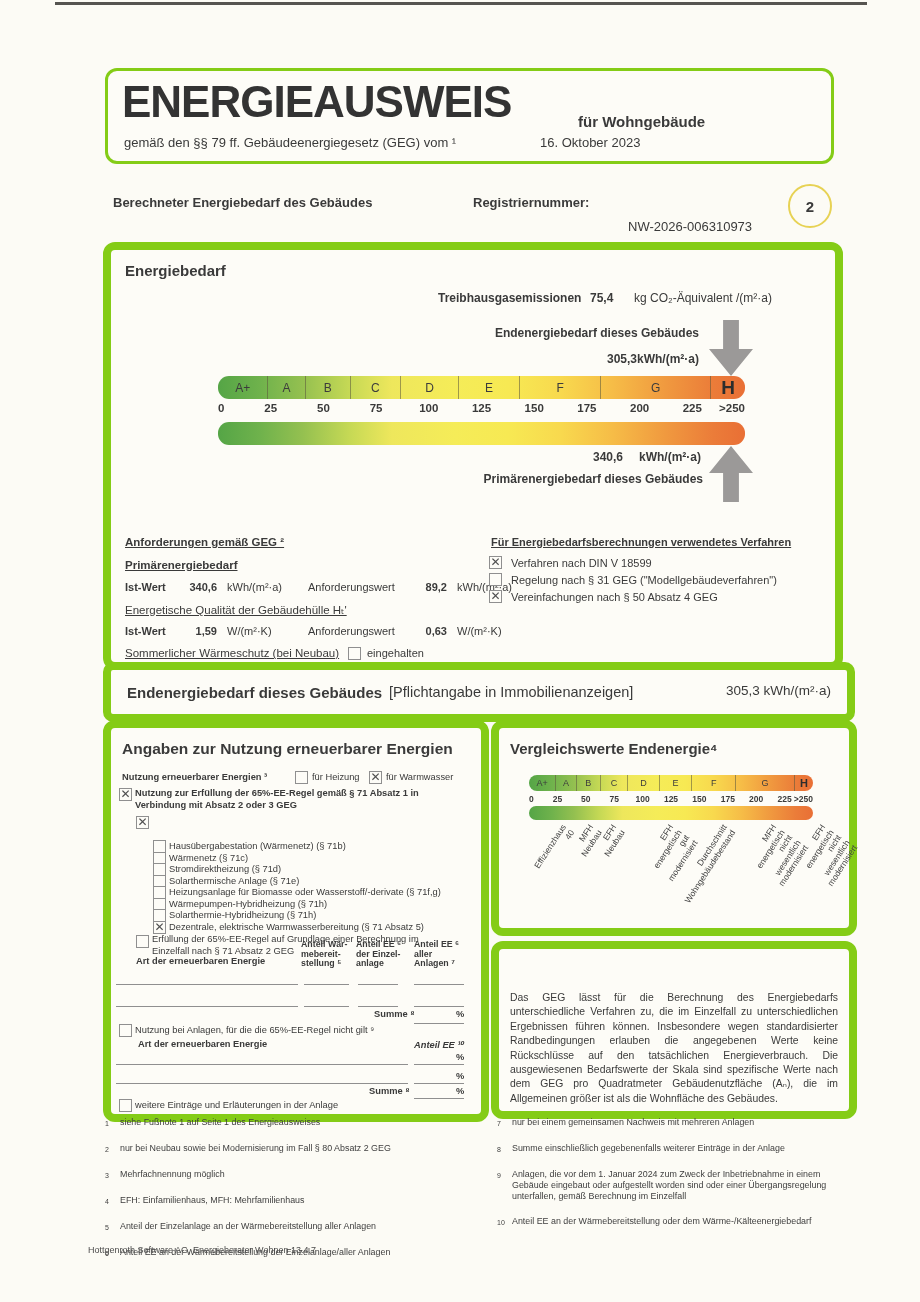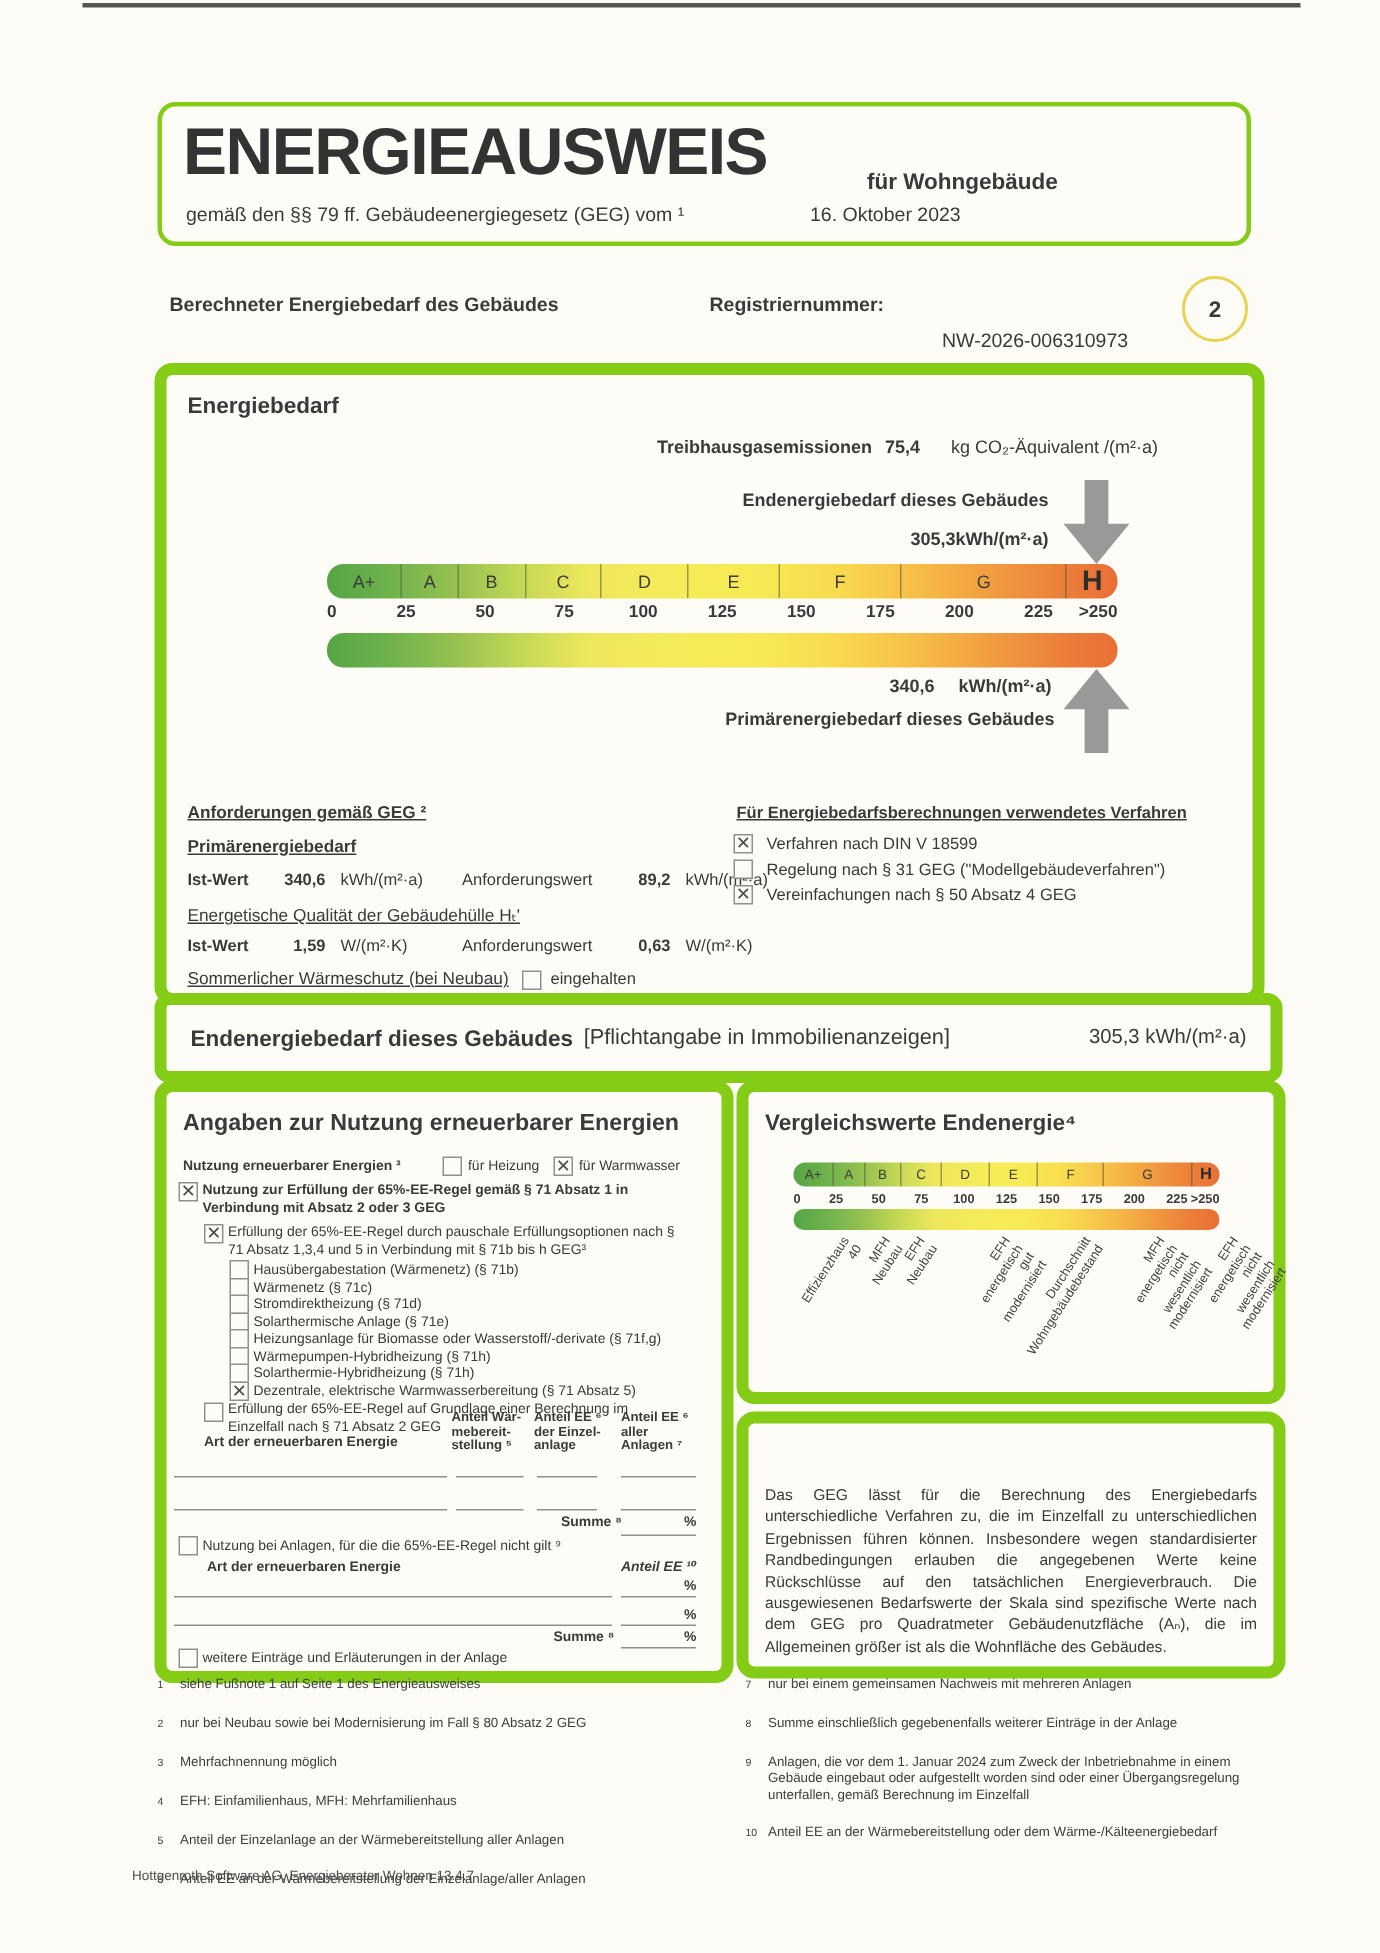--- a/index.html
+++ b/index.html
@@ -160,21 +160,20 @@
     <span class="abs b nw" style="left:11px;top:44px;">Nutzung erneuerbarer Energien ³</span>
     <span class="cb abs" style="left:184px;top:43px;"></span>
     <span class="abs nw" style="left:201px;top:44px;">für Heizung</span>
     <span class="cb abs" style="left:258px;top:43px;">✕</span>
     <span class="abs nw" style="left:275px;top:44px;">für Warmwasser</span>
 
     <span class="cb abs" style="left:8px;top:60px;">✕</span>
     <span class="abs b" style="left:24px;top:59px;width:320px;line-height:12px;">Nutzung zur Erfüllung der 65%-EE-Regel gemäß § 71 Absatz 1 in Verbindung mit Absatz 2 oder 3 GEG</span>
 
     <span class="cb abs" style="left:25px;top:88px;">✕</span>
-    <span class="abs" style="left:41px;top:87px;width:310px;line-height:12px;">Erfüllung der 65%-EE-Regel durch pauschale Erfüllungsoptionen nach § 71 Absatz 1,3,4 und 5 in Verbindung mit § 71b bis h GEG³</span>
 
     <span class="cb abs" style="left:42px;top:112px;"></span>
     <span class="abs nw" style="left:58px;top:113px;">Hausübergabestation (Wärmenetz) (§ 71b)</span>
     <span class="cb abs" style="left:42px;top:123.5px;"></span>
     <span class="abs nw" style="left:58px;top:124.5px;">Wärmenetz (§ 71c)</span>
     <span class="cb abs" style="left:42px;top:135px;"></span>
     <span class="abs nw" style="left:58px;top:136px;">Stromdirektheizung (§ 71d)</span>
     <span class="cb abs" style="left:42px;top:146.5px;"></span>
     <span class="abs nw" style="left:58px;top:147.5px;">Solarthermische Anlage (§ 71e)</span>
     <span class="cb abs" style="left:42px;top:158px;"></span>

